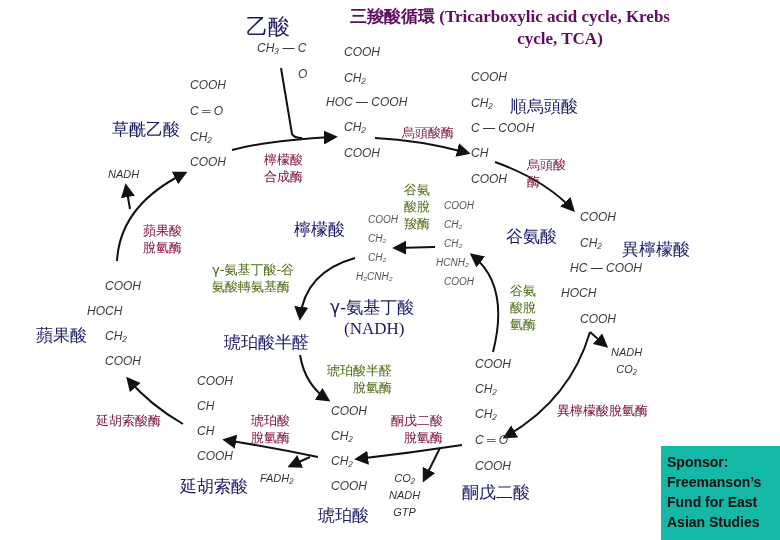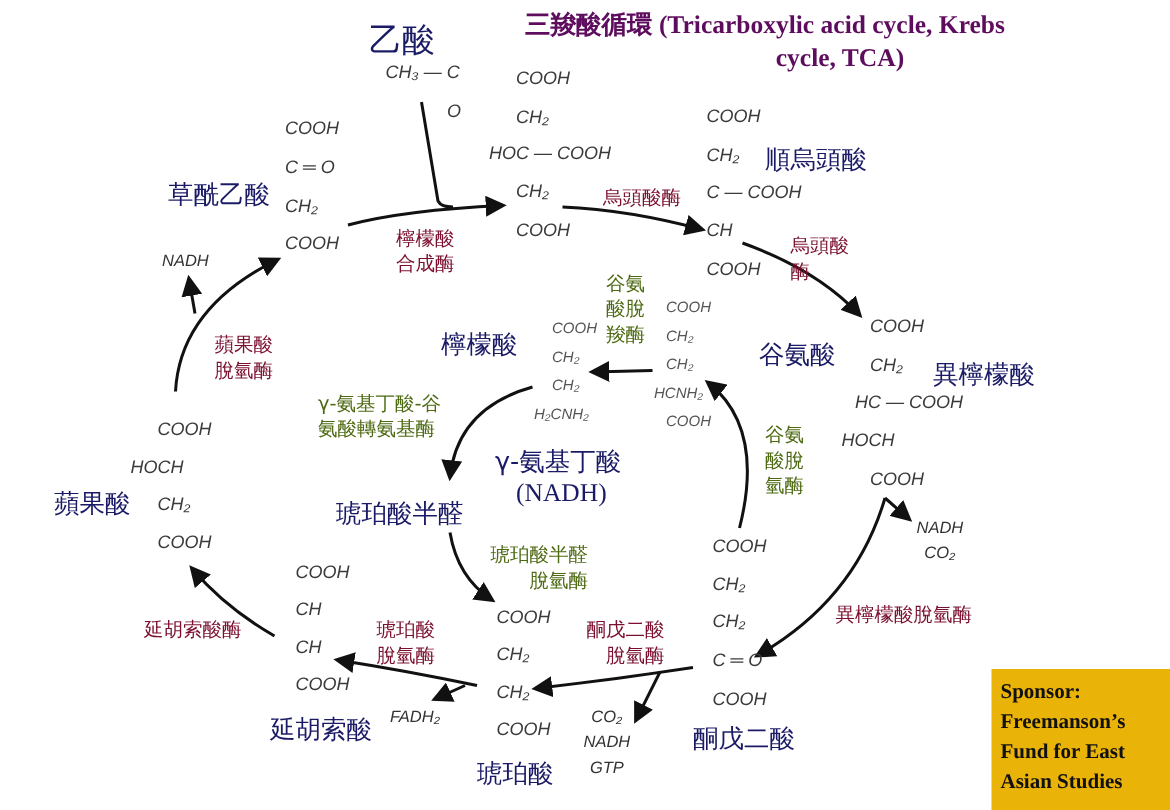--- a/index.html
+++ b/index.html
@@ -7,21 +7,21 @@
   #arrows { position: absolute; left: 0; top: 0; width: 780px; height: 540px; }
   .abs { position: absolute; white-space: nowrap; }
   .compound-name { color: #1a1a66; font-size: 17px; font-family: "DejaVu Sans", sans-serif; }
   .enzyme-red { color: #7a0f2e; font-size: 13px; line-height: 17px; }
   .enzyme-green { color: #4d6a12; font-size: 13px; line-height: 17px; }
   .title { color: #5e0d5e; font-family: "Liberation Serif", serif; font-weight: bold; font-size: 17px; line-height: 22px; text-align: center; }
   .mol { position: absolute; font-family: "Liberation Sans", sans-serif; font-style: italic; font-size: 12px; color: #3a3a3a; }
   .mol .row { position: absolute; white-space: nowrap; }
   .mol.small { font-size: 10px; color: #555; }
   .cofactor { font-family: "Liberation Sans", sans-serif; font-style: italic; font-size: 11px; color: #333; line-height: 17px; text-align: center; }
-  .sponsor { position: absolute; left: 661px; top: 446px; width: 119px; height: 94px; background: #eab308; box-sizing: border-box; padding: 6px 0 0 6px; font-family: Liberation Serif, serif; font-weight: bold; font-size: 14px; line-height: 20px; color: #111; }
+  .sponsor { position: absolute; left: 661px; top: 446px; width: 119px; height: 94px; background: #14b8a6; box-sizing: border-box; padding: 6px 0 0 6px; font-family: Liberation Sans, sans-serif; font-weight: bold; font-size: 14px; line-height: 20px; color: #111; }
   .sponsor div { white-space: nowrap; }
 </style>
 </head>
 <body>
 
 <div id="stage">
 
   <svg id="arrows" viewBox="0 0 780 540">
     <defs>
       <marker id="ah" viewBox="0 0 10 10" refX="8" refY="5" markerWidth="7" markerHeight="7" orient="auto-start-reverse">

